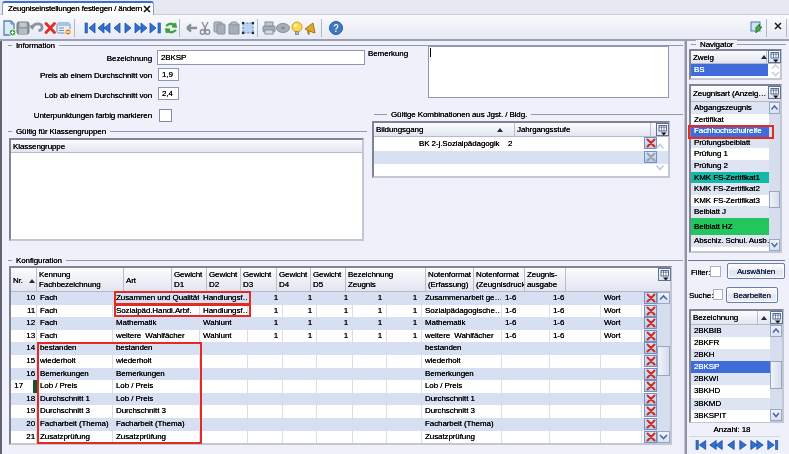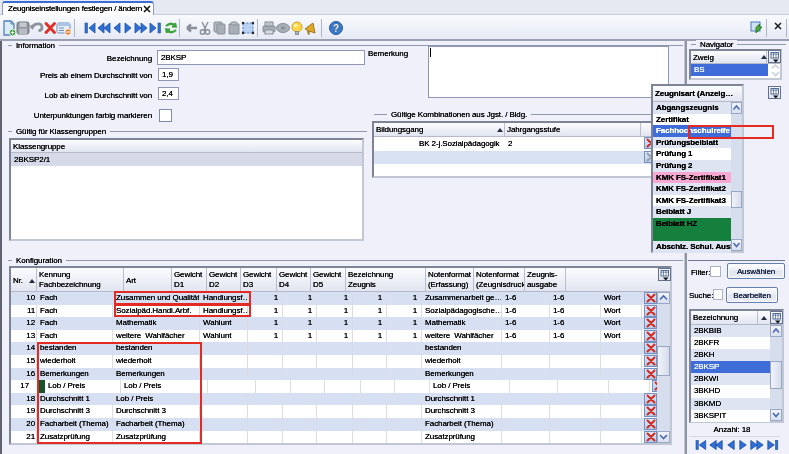--- a/index.html
+++ b/index.html
@@ -165,30 +165,27 @@
 <div class="lbl" style="left:353px;top:49px;width:70px;text-align:center;">Bemerkung</div>
 <div class="abs" style="left:428px;top:46px;width:241px;height:52px;background:#fff;border:1px solid #8d97b4;"></div>
 <div class="abs" style="left:430px;top:48px;width:1px;height:9px;background:#000;"></div>
 
 <div class="gline" style="left:8px;top:131px;width:359px;"></div>
 <div class="glabel" style="left:12px;top:127px;">Gültig für Klassengruppen</div>
 <div class="tbl" style="left:9px;top:138px;width:355px;height:103px;">
   <div class="thead" style="height:13px;line-height:13px;">
       <div class="thc" style="flex:1;border-right:0;">Klassengruppe</div>
     </div>
-  <div class="row" style="height:13px;line-height:13px;background:#d6dae8;">
-      <div class="cell">2BKSP2/1</div>
-    </div>
 </div>
 
 <div class="gline" style="left:374px;top:114px;width:309px;"></div>
 <div class="glabel" style="left:379px;top:110px;margin-left:8px;">Gültige Kombinationen aus Jgst. / Bldg.</div>
 <div class="tbl" style="left:372px;top:121px;width:298px;height:57px;">
   <div class="thead" style="height:14px;line-height:14px;">
-    <div class="thc" style="width:131px;">Bildungsgang</div>
+    <div class="thc" style="width:141px;">Bildungsgang</div>
     <div class="sort" style="left:123px;top:5px;"></div>
     <div class="thc" style="width:136px;">Jahrgangsstufe</div>
     <div class="thc" style="width:12px;border-right:0;"></div>
   </div>
   <div class="row" style="height:13.5px;line-height:13.5px;">
     <div class="cell" style="width:131px;padding-left:45px;">BK 2-j.Sozialpädagogik</div>
     <div class="cell" style="width:139px;">2</div>
     <div class="xbtn xred">
         <svg style="position:absolute;left:1px;top:0px;" width="10" height="10" viewBox="0 0 10 10">
           <path d="M1.5 1.5 L8.5 8.5 M8.5 1.5 L1.5 8.5" stroke="#cf2d24" stroke-width="2.1" stroke-linecap="round"></path>
@@ -372,21 +369,21 @@
       <div class="cell" style="width:48px;border-right:1px solid #d9dce9;"></div>
       <div class="cell" style="width:51px;border-right:1px solid #d9dce9;"></div>
       <div class="cell" style="width:41px;border-right:1px solid #d9dce9;"></div>
       <div class="xbtn xred" style="margin-left:2px;">
         <svg style="position:absolute;left:1px;top:0px;" width="10" height="10" viewBox="0 0 10 10">
           <path d="M1.5 1.5 L8.5 8.5 M8.5 1.5 L1.5 8.5" stroke="#cf2d24" stroke-width="2.1" stroke-linecap="round"></path>
         </svg>
       </div>
     </div>
     <div class="row" style="height:12.62px;line-height:12.62px;">
-      <div class="cell" style="width:34px;border-right:6px solid #14532d;text-align:right;padding-right:10px;">17</div>
+      <div class="cell" style="width:26px;border-right:4px solid #14532d;text-align:right;padding-right:10px;">17</div>
       <div class="cell" style="width:76px;border-right:1px solid #d9dce9;">Lob / Preis</div>
       <div class="cell" style="width:87px;border-right:1px solid #d9dce9;">Lob / Preis</div>
       <div class="cell" style="width:48px;border-right:1px solid #d9dce9;"></div>
       <div class="cell" style="width:35px;border-right:1px solid #d9dce9;text-align:right;padding-right:4px;"></div>
       <div class="cell" style="width:34px;border-right:1px solid #d9dce9;text-align:right;padding-right:4px;"></div>
       <div class="cell" style="width:36px;border-right:1px solid #d9dce9;text-align:right;padding-right:4px;"></div>
       <div class="cell" style="width:34px;border-right:1px solid #d9dce9;text-align:right;padding-right:4px;"></div>
       <div class="cell" style="width:35px;border-right:1px solid #d9dce9;text-align:right;padding-right:4px;"></div>
       <div class="cell" style="width:80px;border-right:1px solid #d9dce9;">Lob / Preis</div>
       <div class="cell" style="width:48px;border-right:1px solid #d9dce9;"></div>
@@ -519,21 +516,21 @@
       <path d="M3 7.5 h5.5 l-2.75 3 z" fill="#111"></path>
     </svg>
   </div>
 <svg class="abs" style="left:771px;top:64px;" width="9" height="6" viewBox="0 0 9 6">
     <path d="M1 4.5 L4.5 1 L8 4.5" stroke="#c9d0e0" stroke-width="1.6" fill="none"></path>
   </svg>
 <svg class="abs" style="left:771px;top:71px;" width="9" height="6" viewBox="0 0 9 6">
     <path d="M1 1 L4.5 4.5 L8 1" stroke="#c9d0e0" stroke-width="1.6" fill="none"></path>
   </svg>
 
-<div class="tbl" id="zeugtbl" style="left:651px;top:84px;width:93px;height:169px;font-weight:bold;">
+<div class="tbl" id="zeugtbl" style="left:689px;top:84px;width:93px;height:169px;">
     <div class="thead" style="height:16px;line-height:16px;">
       <div class="thc" style="flex:1;border-right:0;">Zeugnisart (Anzeig…</div>
     </div>
     <div class="row" style="height:11.6px;line-height:11.6px;width:78px;background:#dee4f1;">
       <div class="cell">Abgangszeugnis</div>
     </div>
     <div class="row" style="height:11.6px;line-height:11.6px;width:78px;background:#fff;">
       <div class="cell">Zertifikat</div>
     </div>
     <div class="row r-sel" style="height:11.6px;line-height:11.6px;width:78px;">
@@ -541,33 +538,33 @@
     </div>
     <div class="row" style="height:11.6px;line-height:11.6px;width:78px;background:#dee4f1;">
       <div class="cell">Prüfungsbeiblatt</div>
     </div>
     <div class="row" style="height:11.6px;line-height:11.6px;width:78px;background:#fff;">
       <div class="cell">Prüfung 1</div>
     </div>
     <div class="row" style="height:11.6px;line-height:11.6px;width:78px;background:#dee4f1;">
       <div class="cell">Prüfung 2</div>
     </div>
-    <div class="row" style="height:11.6px;line-height:11.6px;width:78px;background:#f9a8d4;">
+    <div class="row" style="height:11.6px;line-height:11.6px;width:78px;background:#14b8a6;">
       <div class="cell">KMK FS-Zertifikat1</div>
     </div>
     <div class="row" style="height:11.6px;line-height:11.6px;width:78px;background:#dee4f1;">
       <div class="cell">KMK FS-Zertifikat2</div>
     </div>
     <div class="row" style="height:11.6px;line-height:11.6px;width:78px;background:#fff;">
       <div class="cell">KMK FS-Zertifikat3</div>
     </div>
     <div class="row" style="height:11.6px;line-height:11.6px;width:78px;background:#dee4f1;">
       <div class="cell">Beiblatt J</div>
     </div>
-    <div class="row" style="height:23px;line-height:11.6px;width:78px;background:#15803d;">
+    <div class="row" style="height:17px;line-height:11.6px;width:78px;background:#22c55e;align-items:center;">
       <div class="cell">Beiblatt HZ</div>
     </div>
     <div class="row" style="height:11.6px;line-height:11.6px;width:78px;background:#dee4f1;">
       <div class="cell">Abschlz. Schul. Ausb…</div>
     </div>
     <div class="sb-track" style="right:0;top:16px;width:11px;height:149px;"></div>
     <div class="sb-btn" style="right:0;top:16px;width:11px;height:12px;"><svg width="9" height="10" viewBox="0 0 9 10">
         <path d="M1.5 6.5 L4.5 3 L7.5 6.5" stroke="#4a68b4" stroke-width="1.5" fill="none"></path>
       </svg></div>
     <div class="sb-thumb" style="right:0;top:105px;width:11px;height:17px;"></div>

